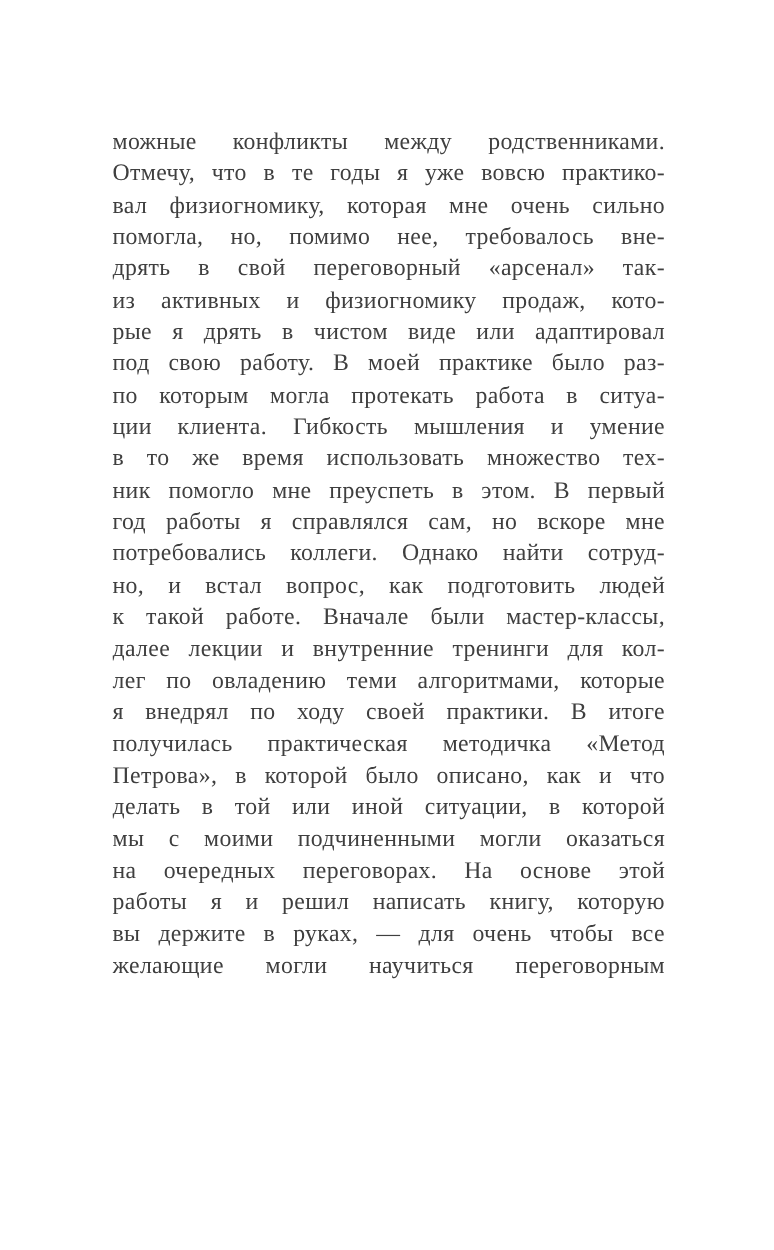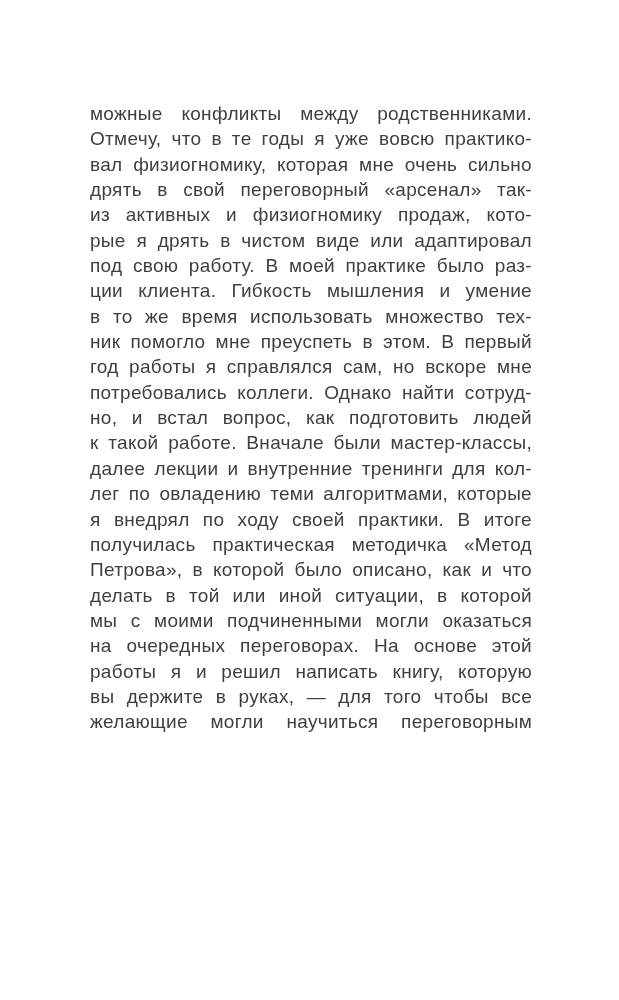--- a/index.html
+++ b/index.html
@@ -1,21 +1,21 @@
 <!DOCTYPE html>
 <html><head>
 <meta charset="utf-8">
 <style>
   html, body { margin: 0; padding: 0; background: #ffffff; }
   .page {
     position: relative;
     width: 619px;
     height: 796px;
     background: #ffffff;
-    font-family: Liberation Sans, sans-serif;
+    font-family: Liberation Serif, serif;
     overflow: hidden;
   }
   .text-block {
     position: absolute;
     left: 90px;
     top: 101px;
     width: 442px;
     color: #3f3f3f;
     font-size: 19px;
     line-height: 25.35px;
@@ -50,41 +50,43 @@
 </style>
 </head>
 <body>
 
 <div class="page">
 
   <div class="text-block" style="color: rgb(63, 63, 63);">
       <div class="line">можные конфликты между родственниками.</div>
       <div class="line">Отмечу, что в те годы я уже вовсю практико-</div>
       <div class="line">вал физиогномику, которая мне очень сильно</div>
+      <div class="line">помогла, но, помимо нее, требовалось вне-</div>
       <div class="line">дрять в свой переговорный «арсенал» так-</div>
       <div class="line">из активных и физиогномику продаж, кото-</div>
       <div class="line">рые я дрять в чистом виде или адаптировал</div>
       <div class="line">под свою работу. В моей практике было раз-</div>
+      <div class="line">по которым могла протекать работа в ситуа-</div>
       <div class="line">ции клиента. Гибкость мышления и умение</div>
       <div class="line">в то же время использовать множество тех-</div>
       <div class="line">ник помогло мне преуспеть в этом. В первый</div>
       <div class="line">год работы я справлялся сам, но вскоре мне</div>
       <div class="line">потребовались коллеги. Однако найти сотруд-</div>
       <div class="line">но, и встал вопрос, как подготовить людей</div>
       <div class="line">к такой работе. Вначале были мастер-классы,</div>
       <div class="line">далее лекции и внутренние тренинги для кол-</div>
       <div class="line">лег по овладению теми алгоритмами, которые</div>
       <div class="line">я внедрял по ходу своей практики. В итоге</div>
       <div class="line">получилась практическая методичка «Метод</div>
       <div class="line">Петрова», в которой было описано, как и что</div>
       <div class="line">делать в той или иной ситуации, в которой</div>
       <div class="line">мы с моими подчиненными могли оказаться</div>
       <div class="line">на очередных переговорах. На основе этой</div>
       <div class="line">работы я и решил написать книгу, которую</div>
-      <div class="line">вы держите в руках, — для того чтобы все</div>
+      <div class="line">вы держите в руках, — для очень чтобы все</div>
       <div class="line">желающие могли научиться переговорным</div>
     </div>
 
   <div class="footer">
     <span>Вступление</span>
     <span class="num">5</span>
     <span class="tri">
       <svg width="19" height="19" viewBox="0 0 24 24" aria-hidden="true">
         <polygon points="3,21 21,21 21,4" fill="#4a4a4a"></polygon>
       </svg>

